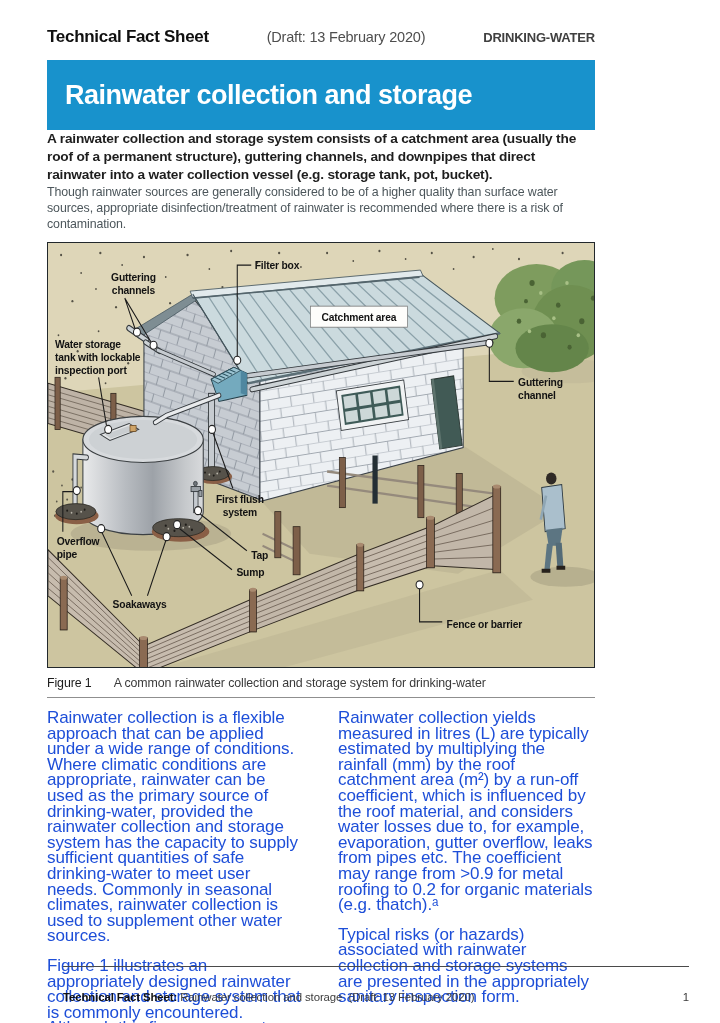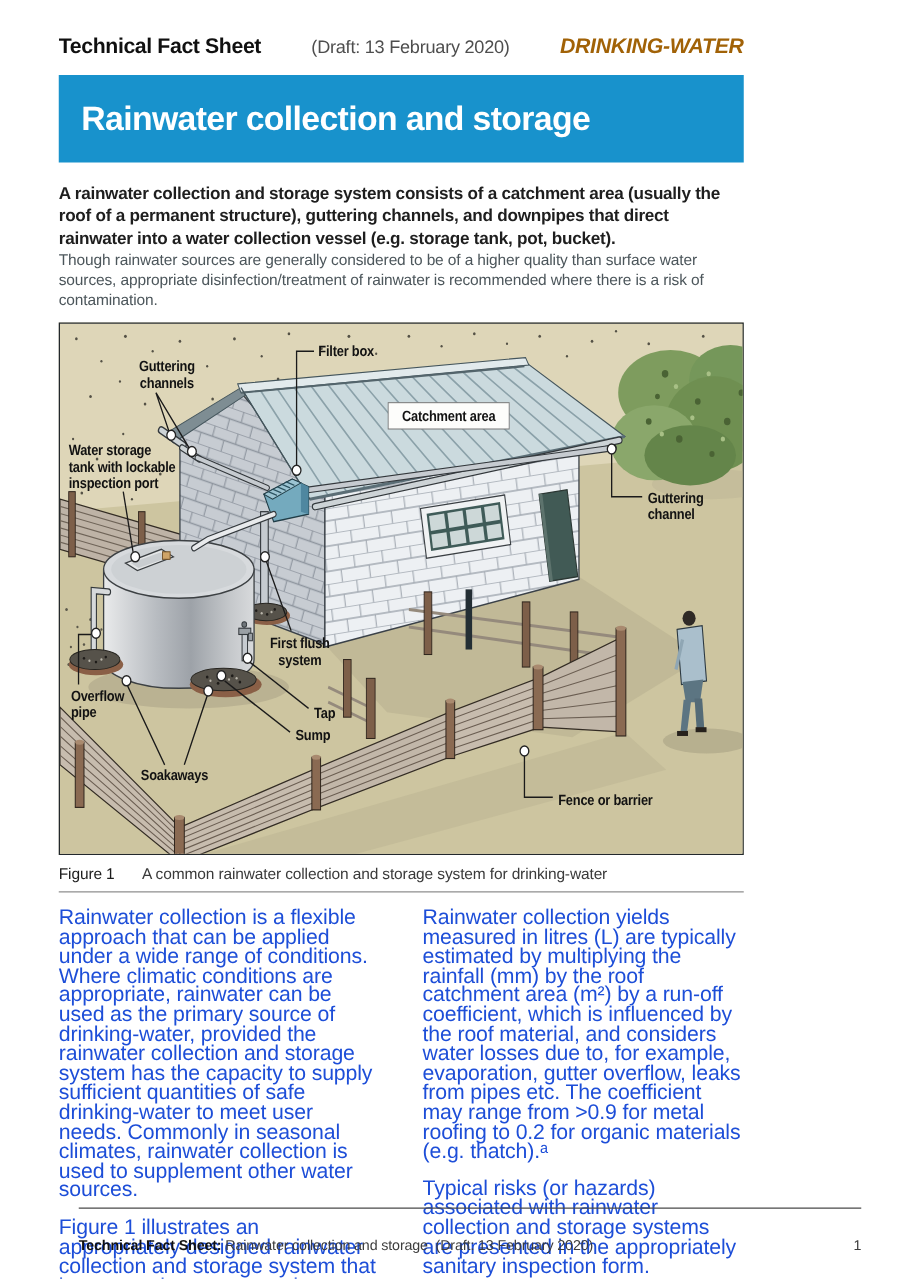--- a/index.html
+++ b/index.html
@@ -5,26 +5,26 @@
   html,body{margin:0;padding:0;}
   body{
     width:720px;height:1023px;background:#ffffff;position:relative;overflow:hidden;
     font-family:"Liberation Sans",sans-serif;color:#4d4d4d;
   }
   .content{position:absolute;left:47px;width:548px;top:0;}
   
   .header{padding-top:27px;display:flex;align-items:baseline;justify-content:space-between;}
   .header .h-title{font-size:17px;font-weight:bold;color:#101010;letter-spacing:-0.3px;}
   .header .h-draft{font-size:14.5px;color:#4e4e4e;letter-spacing:-0.2px;}
-  .header .h-cat{font-size:17px;font-weight:bold;color:#a16207;letter-spacing:-0.2px;font-style:italic;}
+  .header .h-cat{font-size:13px;font-weight:bold;color:#404040;letter-spacing:-0.2px;}
   
   .banner{margin-top:13px;height:70px;background:#1892cc;display:flex;align-items:center;}
   .banner h1{margin:0 0 0 18px;font-size:27px;font-weight:bold;color:#ffffff;letter-spacing:-0.5px;}
   
-  .intro{margin-top:16px;font-size:13.7px;line-height:18px;font-weight:bold;color:#1e1e1e;letter-spacing:-0.2px;}
+  .intro{font-size:13.7px;line-height:18px;font-weight:bold;color:#1e1e1e;letter-spacing:-0.2px;}
   .note{margin-top:0;font-size:12.4px;line-height:16px;color:#4c565b;letter-spacing:-0.1px;}
   
   .figure-box{margin-top:10px;box-sizing:border-box;height:426px;border:1.5px solid #22282c;background:#ded6b8;}
   .figure-box svg{display:block;width:100%;height:100%;}
   .caption{margin-top:8px;font-size:12.4px;color:#3a3a3a;letter-spacing:-0.1px;}
   .caption .cap-label{font-weight:normal;color:#1c1c1c;margin-right:22px;}
   .rule{margin-top:7px;border:none;border-top:1.2px solid #8f8f8f;height:0;}
   
   .columns{margin-top:12px;display:flex;gap:34px;}
   .col{width:296px;font-size:17px;line-height:15.6px;color:#1d4ed8;letter-spacing:-0.1px;}

